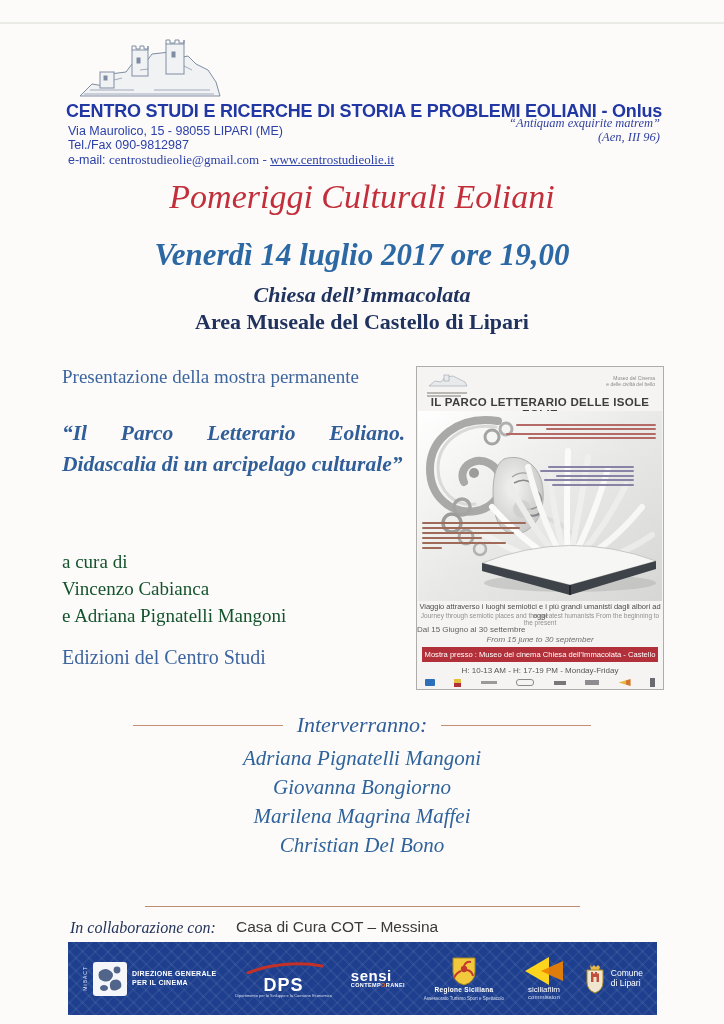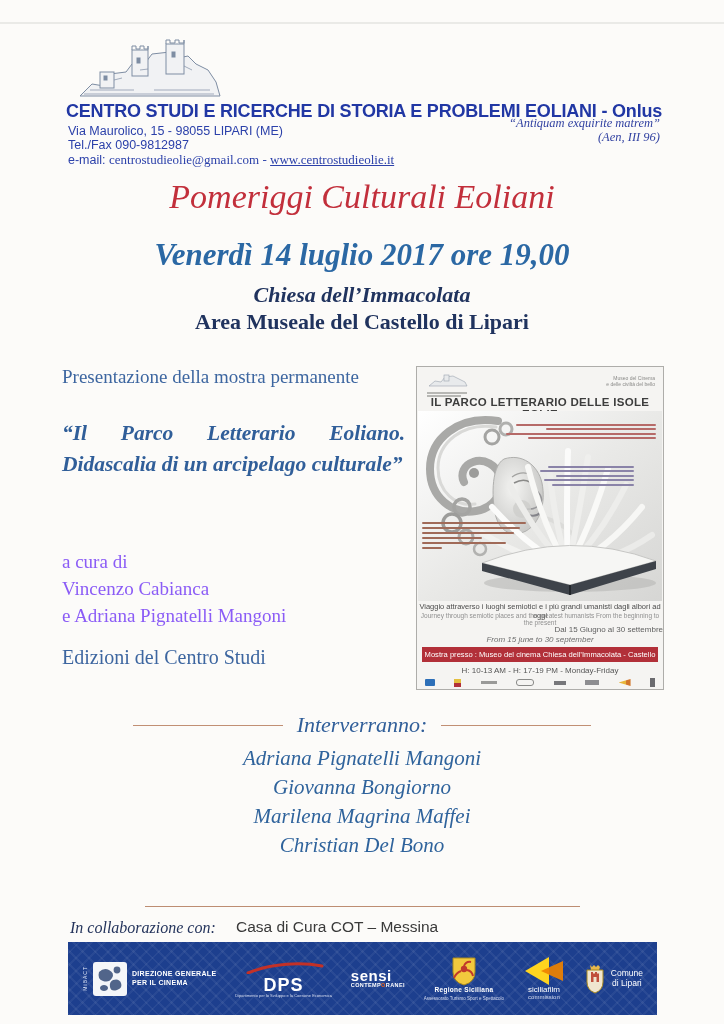--- a/index.html
+++ b/index.html
@@ -27,42 +27,42 @@
 
   
   .series-title{top:178px;font-style:italic;font-size:34px;color:#c22f3b;}
   .date-line{top:237px;font-style:italic;font-weight:bold;font-size:31px;color:#2b68a4;}
   .venue1{top:282px;font-style:italic;font-weight:bold;font-size:22px;color:#20335e;}
   .venue2{top:309px;font-weight:bold;font-size:22px;color:#20335e;}
 
   
   .intro{top:366px;left:62px;width:350px;font-size:19px;color:#3d66a0;}
   .exhibit-title{top:418px;left:62px;width:343px;font-size:21.5px;font-weight:bold;font-style:italic;color:#305e99;line-height:31px;text-align:justify;}
-  .curators{top:548px;left:62px;width:340px;font-size:19px;color:#8b5cf6;line-height:27px;}
+  .curators{top:548px;left:62px;width:340px;font-size:19px;color:#14532d;line-height:27px;}
   .publisher{top:646px;left:62px;width:340px;font-size:20px;color:#3d66a0;}
 
   
   .poster{top:366px;left:416px;width:248px;height:324px;background:#f5f4f2;border:1px solid #aeadaa;box-sizing:border-box;}
   .poster .abs{position:absolute;}
   .p-minilogo{top:6px;left:10px;width:42px;height:22px;}
   .p-minilogo .bar{height:2px;background:#b7b7b4;margin-top:1px;}
   .p-museum{top:8px;right:8px;text-align:right;font-size:5px;line-height:6px;color:#8a8a88;font-family:"Liberation Sans",sans-serif;}
   .p-title{top:29px;width:100%;text-align:center;font-family:"Liberation Sans",sans-serif;font-weight:bold;font-size:11.5px;letter-spacing:.3px;color:#3d3d3d;}
   .p-art{top:44px;left:1px;width:244px;height:190px;}
   .qblock{position:absolute;}
   .qblock .ql{height:2px;margin:2.5px 0 0 auto;border-radius:1px;}
   .q-red{top:10px;right:6px;width:150px;}
   .q-red .ql{background:#b66a68;}
   .q-blue{top:52px;right:28px;width:100px;}
   .q-blue .ql{background:#8a83a8;}
   .q-brick{top:108px;left:4px;width:108px;}
   .q-brick .ql{background:#a06a58;margin:3px auto 0 0;}
   .p-tagline-it{top:235px;width:100%;text-align:center;font-family:"Liberation Sans",sans-serif;font-size:7.5px;color:#4c4c4c;}
   .p-tagline-en{top:245px;width:100%;text-align:center;font-family:"Liberation Sans",sans-serif;font-size:6.5px;color:#909090;}
-  .p-dates-it{top:258px;width:100%;text-align:right;font-family:"Liberation Sans",sans-serif;font-size:8px;color:#5f5f5f;}
+  .p-dates-it{top:258px;width:100%;text-align:left;font-family:"Liberation Sans",sans-serif;font-size:8px;color:#5f5f5f;}
   .p-dates-en{top:268px;width:100%;text-align:center;font-family:"Liberation Sans",sans-serif;font-size:8px;font-style:italic;color:#6f6f6f;}
   .p-banner{top:280px;left:5px;width:236px;height:15px;background:#b23039;color:#fff;font-family:"Liberation Sans",sans-serif;font-size:7.6px;line-height:15px;text-align:center;}
   .p-hours{top:299px;width:100%;text-align:center;font-family:"Liberation Sans",sans-serif;font-size:8px;color:#555;}
   .p-logos{top:311px;left:8px;width:230px;height:9px;display:flex;justify-content:space-between;align-items:center;}
   .pl{display:inline-block;}
   .pl1{width:10px;height:7px;background:#2d6fb8;border-radius:1px;}
   .pl2{width:7px;height:8px;background:linear-gradient(#e4bf3e 55%,#b23039 55%);}
   .pl3{width:16px;height:3px;background:#9a9a98;}
   .pl4{width:16px;height:5px;border:1px solid #8a8a88;border-radius:3px;}
   .pl5{width:12px;height:4px;background:#77777a;}
@@ -89,21 +89,21 @@
   .flogo{display:flex;align-items:center;gap:5px;}
   .f-vert{font-family:"Liberation Sans",sans-serif;font-size:5px;letter-spacing:1px;writing-mode:vertical-rl;transform:rotate(180deg);color:#dfe6f7;}
   .f-caps{font-family:"Liberation Sans",sans-serif;font-weight:bold;font-size:7px;line-height:8.5px;letter-spacing:.3px;}
   .f-sub{font-family:"Liberation Sans",sans-serif;font-size:4px;color:#d8def0;margin-top:1px;}
   .dps-text{font-family:"Liberation Sans",sans-serif;font-weight:bold;font-size:18px;letter-spacing:1px;line-height:14px;}
   .sensi-text{font-family:"Liberation Sans",sans-serif;font-weight:bold;font-size:15px;line-height:13px;letter-spacing:.5px;}
   .sensi-sub{font-family:"Liberation Sans",sans-serif;font-weight:bold;font-size:5.5px;letter-spacing:.4px;color:#fff;}
   .sensi-o{color:#e8641f;}
   .sf-name{font-family:"Liberation Sans",sans-serif;font-weight:normal;font-size:8px;line-height:8px;}
   .sf-sub{font-family:"Liberation Sans",sans-serif;font-size:6px;color:#d8def0;line-height:7px;}
-  .comune-text{font-family:"Liberation Sans",sans-serif;font-size:8.5px;line-height:9.5px;text-align:center;}
+  .comune-text{font-family:"Liberation Sans",sans-serif;font-size:8.5px;line-height:9.5px;}
 </style>
 </head>
 <body>
 
 <div class="page">
 
   <div class="abs top-scan-line"></div>
 
   <div class="abs" style="top:30px;left:74px;width:150px;height:72px;">
     <svg width="150" height="72" viewBox="0 0 150 72">

